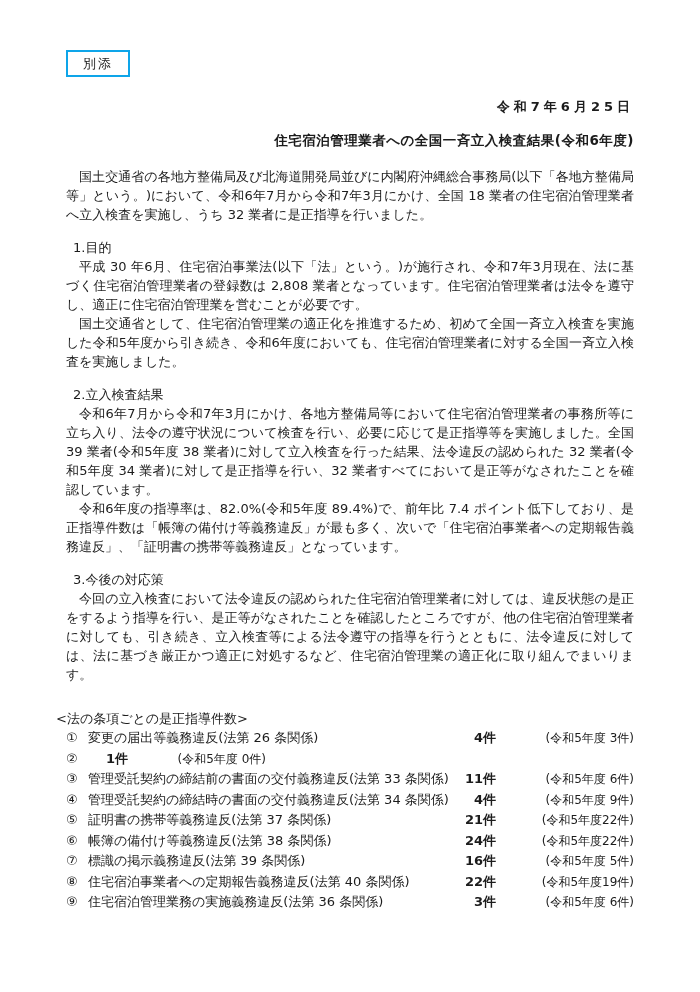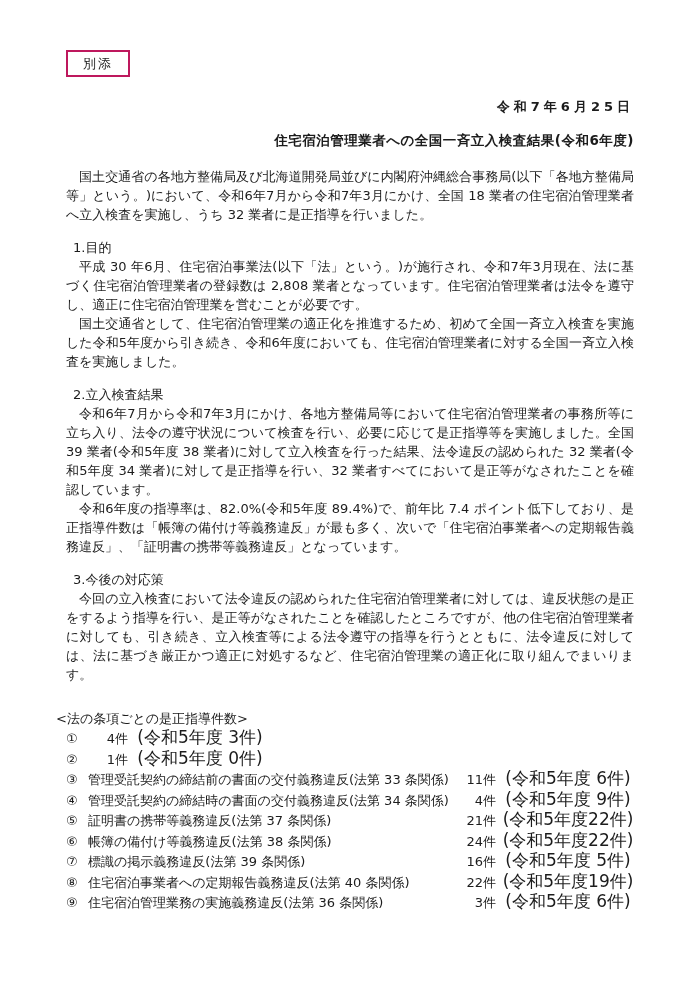--- a/index.html
+++ b/index.html
@@ -12,21 +12,21 @@
     line-height:19px;
     overflow:hidden;
   }
   .page{
     box-sizing:border-box;
     width:700px;height:992px;
     padding:50px 66px 0 66px;
   }
   .attach-box{
     display:inline-block;
-    border:2px solid #be185d;
+    border:2px solid #0ea5e9;
     padding:2px 15px;
     font-size:13px;
     letter-spacing:2px;
     text-align:center;
   }
   .right-block{
     margin-top:20px;
     text-align:right;
     font-weight:bold;
   }
@@ -76,27 +76,28 @@
   }
   .vrow .label{
     flex:1 1 auto;
     white-space:nowrap;
     overflow:hidden;
   }
   .vrow .count{
     flex:0 0 40px;
     text-align:right;
     white-space:pre;
+    font-weight:bold;
   }
   .vrow .prev{
     flex:0 0 132px;
-    text-align:center;
+    text-align:right;
     white-space:pre;
     padding-left:6px;
-    font-size:17px;
+    font-size:12px;
   }
 </style>
 </head>
 <body>
 
 <div class="page">
 
   <div class="attach-box">
     <span>別添</span>
   </div>
@@ -125,20 +126,21 @@
     <div class="sec-head">3.今後の対応策</div>
     <p class="para">今回の立入検査において法令違反の認められた住宅宿泊管理業者に対しては、違反状態の是正をするよう指導を行い、是正等がなされたことを確認したところですが、他の住宅宿泊管理業者に対しても、引き続き、立入検査等による法令遵守の指導を行うとともに、法令違反に対しては、法に基づき厳正かつ適正に対処するなど、住宅宿泊管理業の適正化に取り組んでまいります。</p>
   </div>
 
   <div class="list-block">
     <div class="list-title">&lt;法の条項ごとの是正指導件数&gt;</div>
 
 
     <div class="vrow">
       <span class="no">①</span>
+      <span class="label">変更の届出等義務違反(法第 26 条関係)</span>
       <span class="count">4件</span>
       <span class="prev">(令和5年度 3件)</span>
     </div>
 
     <div class="vrow">
       <span class="no">②</span>
       <span class="count">1件</span>
       <span class="prev">(令和5年度 0件)</span>
     </div>
 

